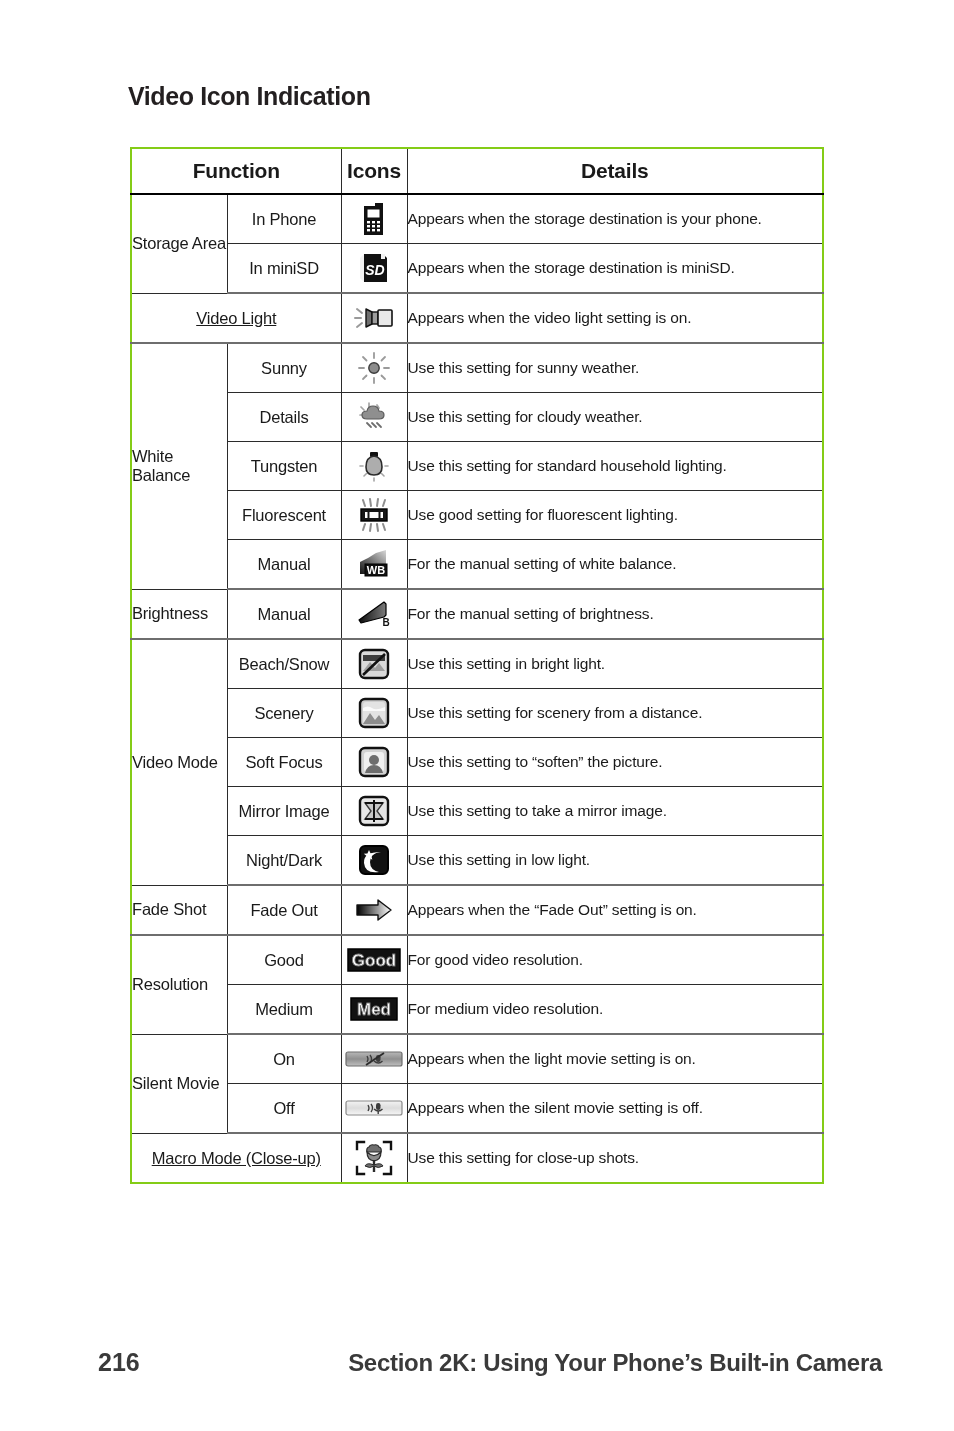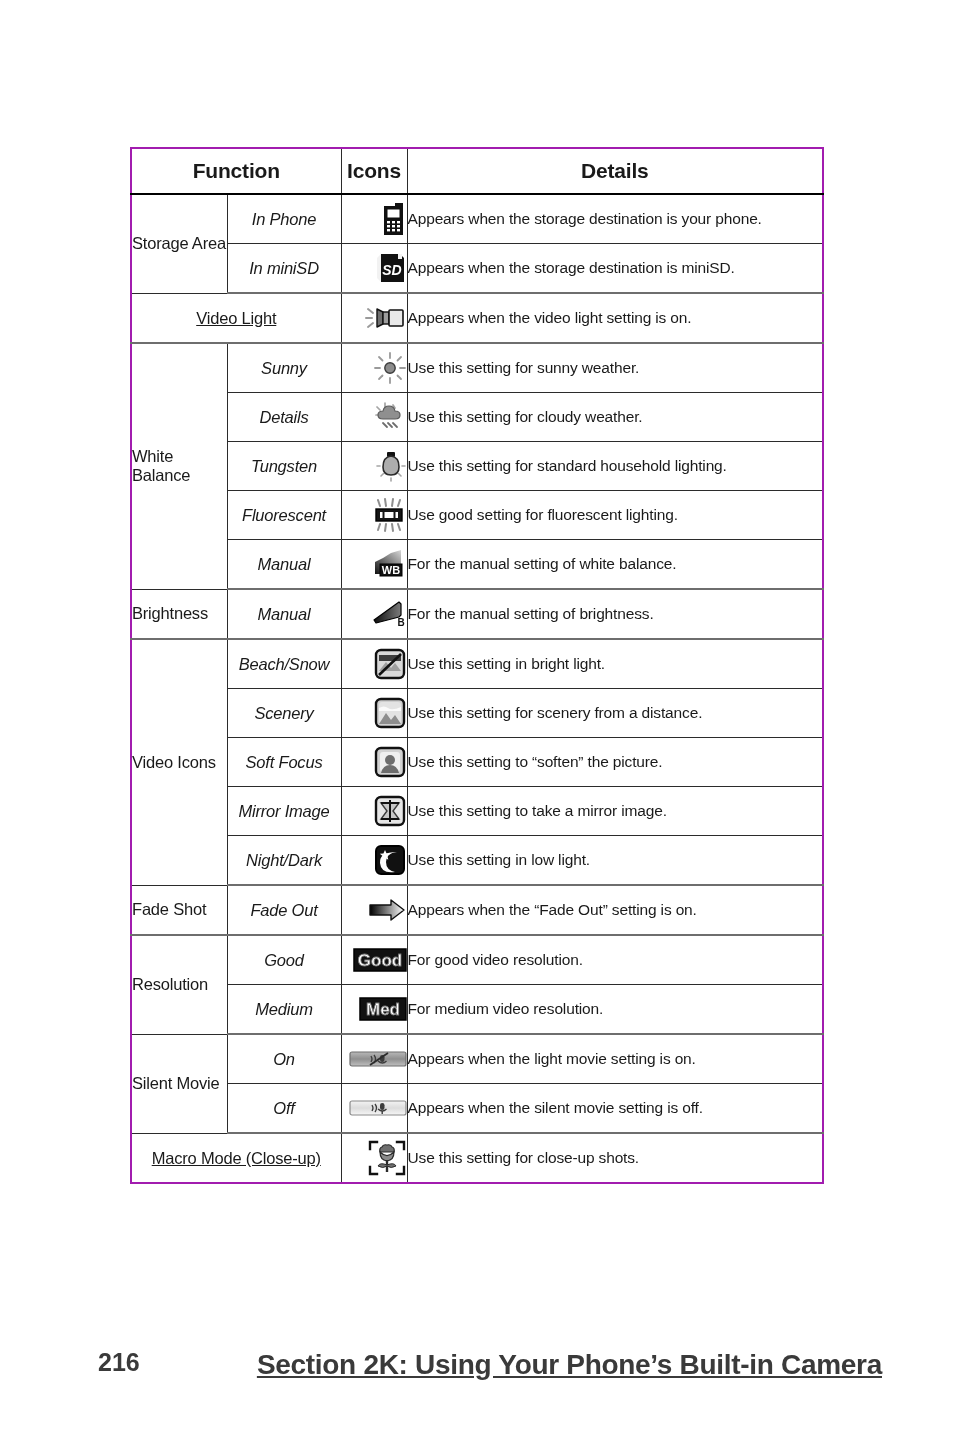--- a/index.html
+++ b/index.html
@@ -35,21 +35,21 @@
   }
 
   
   .icon-table {
     position: absolute;
     left: 130px;
     top: 147px;
     width: 692px;
     border-collapse: collapse;
     table-layout: fixed;
-    border: 2px solid #a21caf;
+    border: 2px solid #84cc16;
   }
   .icon-table td, .icon-table th {
     border: 1px solid #2b2b2b;
     padding: 0;
     vertical-align: middle;
     font-weight: normal;
   }
 
   
   col.c-func   { width: 96px; }
@@ -72,30 +72,29 @@
     text-align: left;
     font-size: 16.5px;
     line-height: 1.18;
     letter-spacing: -0.2px;
   }
   .cell-sub {
     text-align: center;
     font-size: 16.5px;
     letter-spacing: -0.2px;
     white-space: nowrap;
-    font-style: italic;
   }
   .cell-span2 {
     text-align: center;
     font-size: 16.5px;
     letter-spacing: -0.2px;
     text-decoration: underline;
   }
   .cell-icon {
-    text-align: right;
+    text-align: center;
     height: 48px;
   }
   .cell-detail {
     font-size: 15.5px;
     padding-left: 9px;
     letter-spacing: -0.15px;
     white-space: nowrap;
   }
 
   
@@ -118,32 +117,32 @@
     font-weight: bold;
     color: #3a3a3a;
     margin-left: 32px;
   }
   .footer-section {
     position: absolute;
     left: 0;
     right: 72px;
     top: 1349px;
     text-align: right;
-    font-size: 28px;
+    font-size: 24px;
     font-weight: bold;
     color: #3a3a3a;
     letter-spacing: -0.3px;
-    text-decoration: underline;
   }
 </style>
 </head>
 <body>
 
 <div id="page">
 
+  <div class="page-title">Video Icon Indication</div>
 
   <table class="icon-table">
     <colgroup>
       <col class="c-func">
         <col class="c-sub">
         <col class="c-icon">
         <col class="c-detail">
     </colgroup>
     <tbody>
       <tr class="hdr">
@@ -331,21 +330,21 @@
               </defs>
               <path d="M3 22 L28 4 L30 6 L30 17 L28 19 L5 25 Z" fill="url(#brg)" stroke="#000" stroke-width="1.2" stroke-linejoin="round"></path>
               <text x="30" y="28" font-family="'Liberation Sans',sans-serif" font-size="10" font-weight="bold" fill="#111" text-anchor="middle">B</text>
             </svg>
           </span>
         </td>
         <td class="cell-detail">For the manual setting of brightness.</td>
       </tr>
 
       <tr>
-        <td class="cell-func" rowspan="5">Video Icons</td>
+        <td class="cell-func" rowspan="5">Video Mode</td>
         <td class="cell-sub">Beach/Snow</td>
         <td class="cell-icon">
           <span class="ico">
             <svg width="34" height="34" viewBox="0 0 34 34">
               <rect x="3" y="3" width="28" height="28" rx="5" fill="#d9d9d9" stroke="#111" stroke-width="2.4"></rect>
               <path d="M6 24 l7 -9 l5 6 l4 -5 l6 8 Z" fill="#9e9e9e"></path>
               <rect x="6" y="8" width="22" height="6" fill="#3d3d3d"></rect>
               <line x1="6" y1="28" x2="28" y2="7" stroke="#111" stroke-width="2.6"></line>
             </svg>
           </span>

